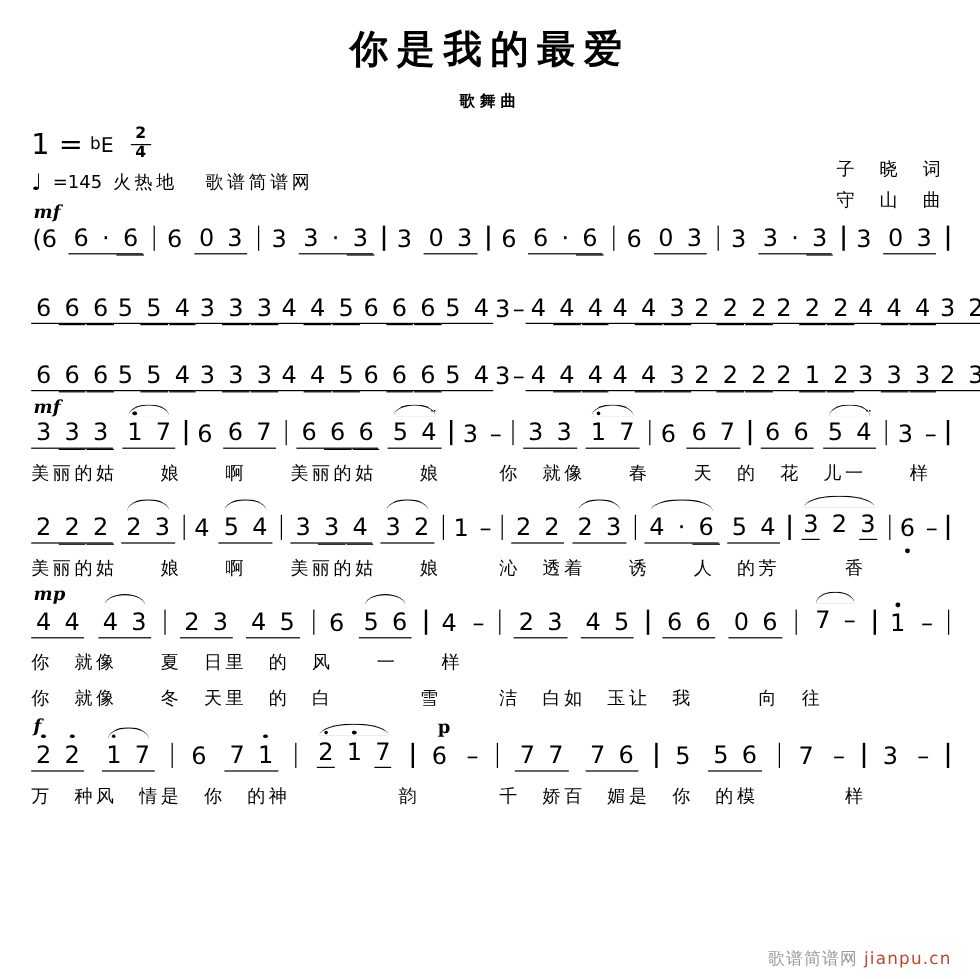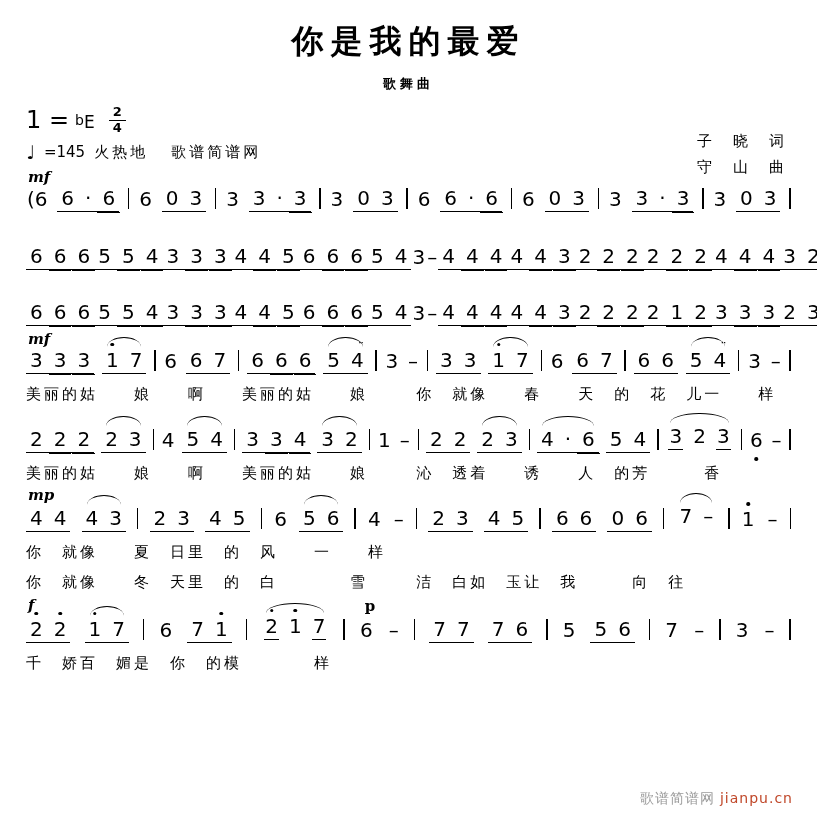--- a/index.html
+++ b/index.html
@@ -531,20 +531,21 @@
           </span>
           <span class="bar"></span>
           <span class="n">7</span>
           <span class="n dash">–</span>
           <span class="bar"></span>
           <span class="n">3</span>
           <span class="n dash">–</span>
           <span class="bar"></span>
         </div>
         <div class="lyr-row">
+          <span class="half">万　种风　情是　你　的神　　　　　韵</span>
           <span class="half">千　娇百　媚是　你　的模　　　　样</span>
         </div>
       </div>
     </div>
 
   <div class="footer">
     <span class="site">歌谱简谱网</span><span class="url">jianpu.cn</span>
   </div>
 </div>
 

